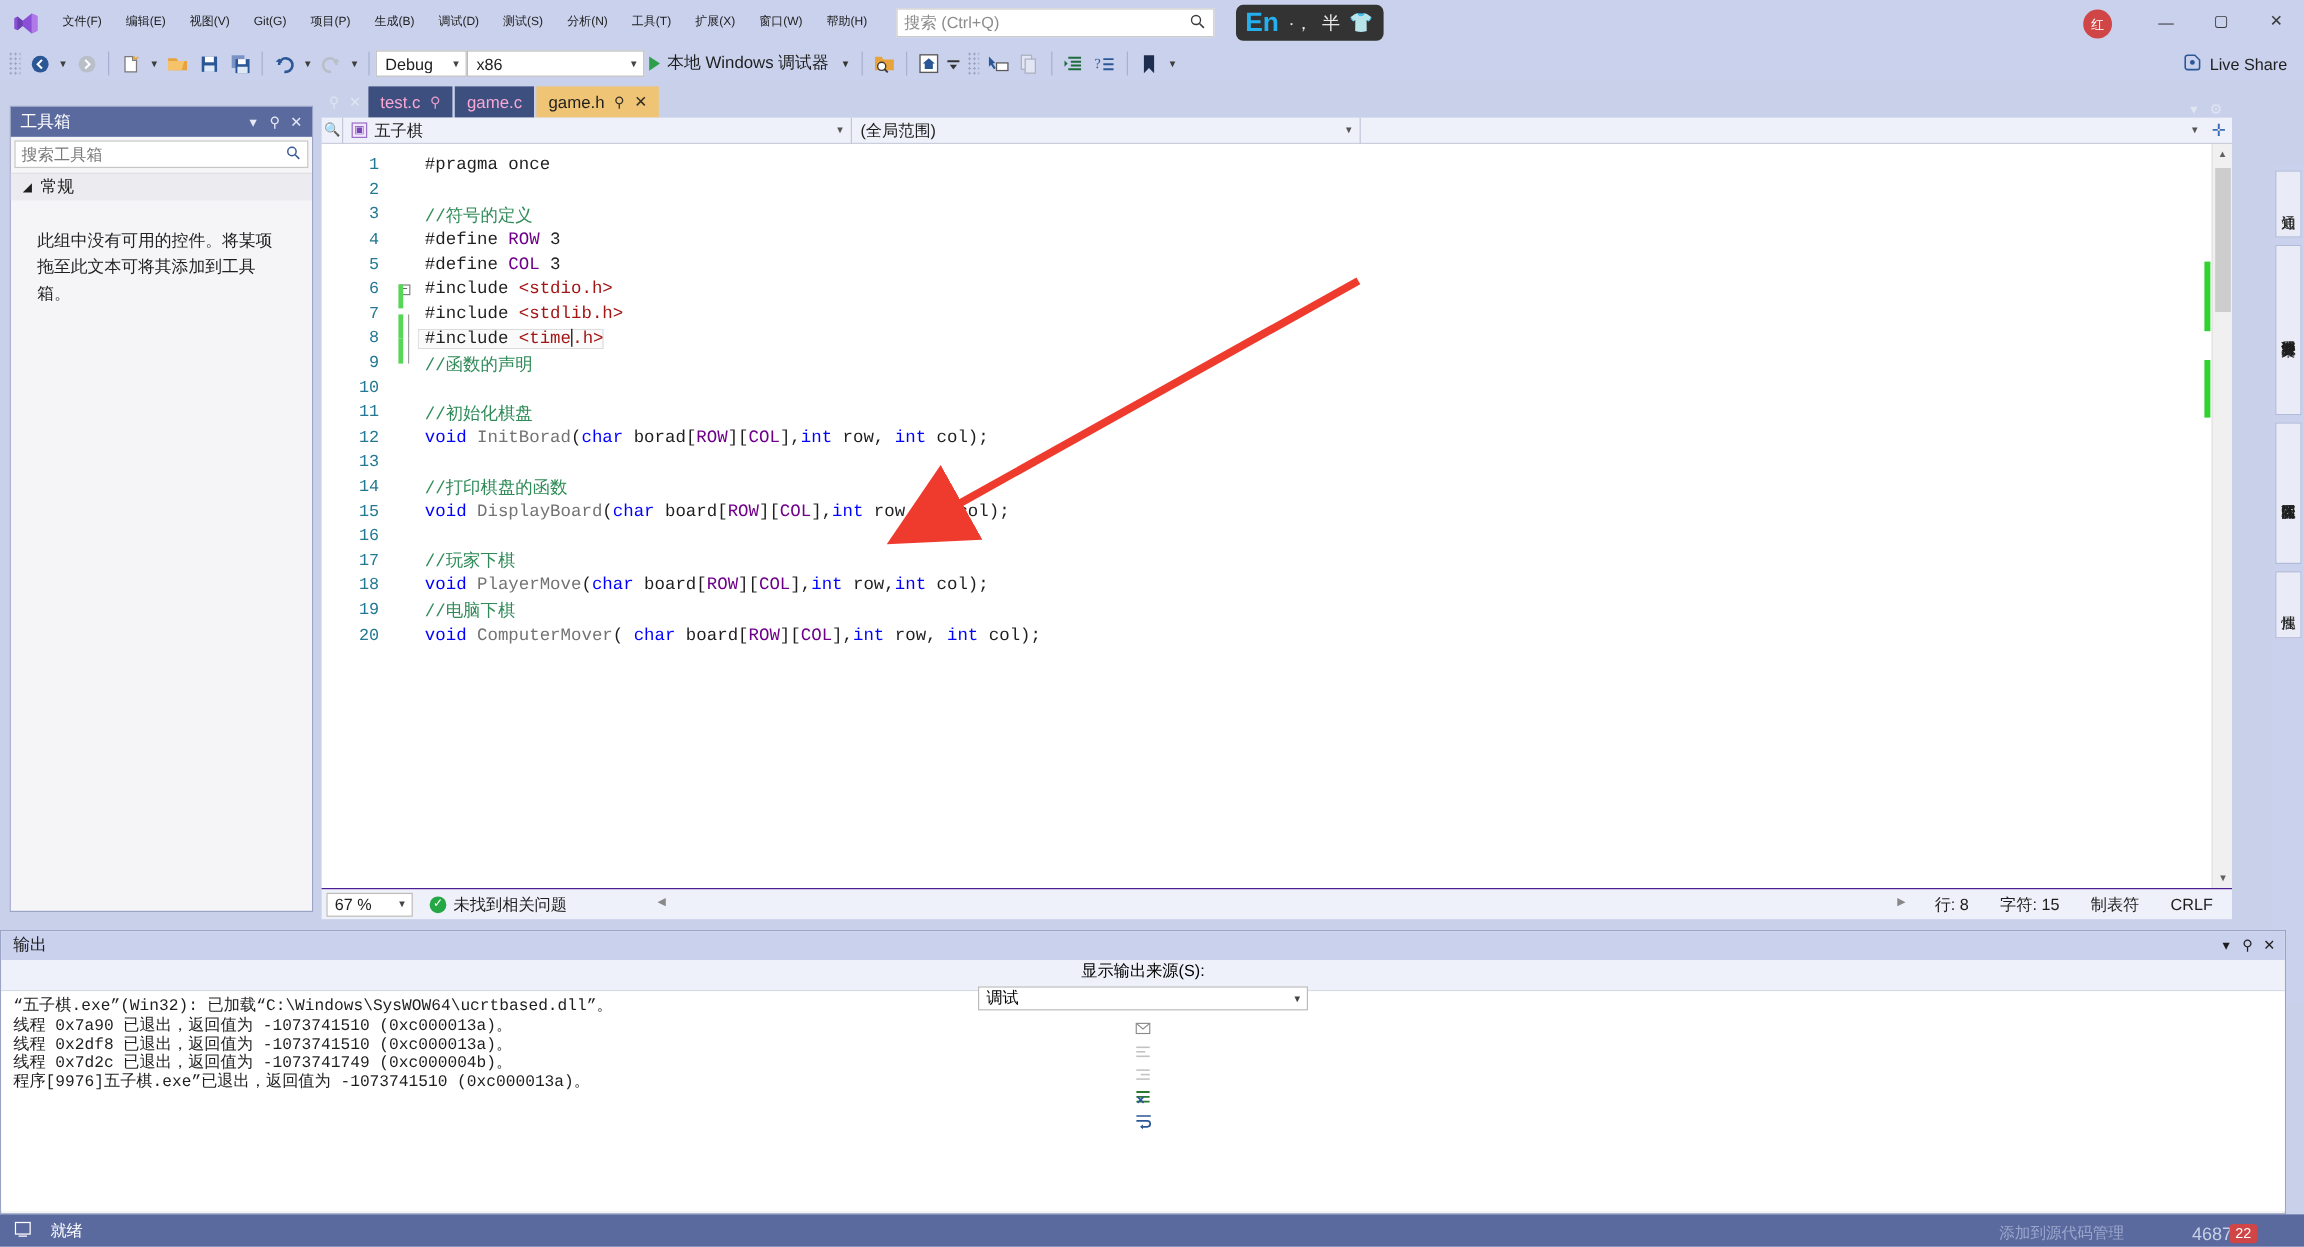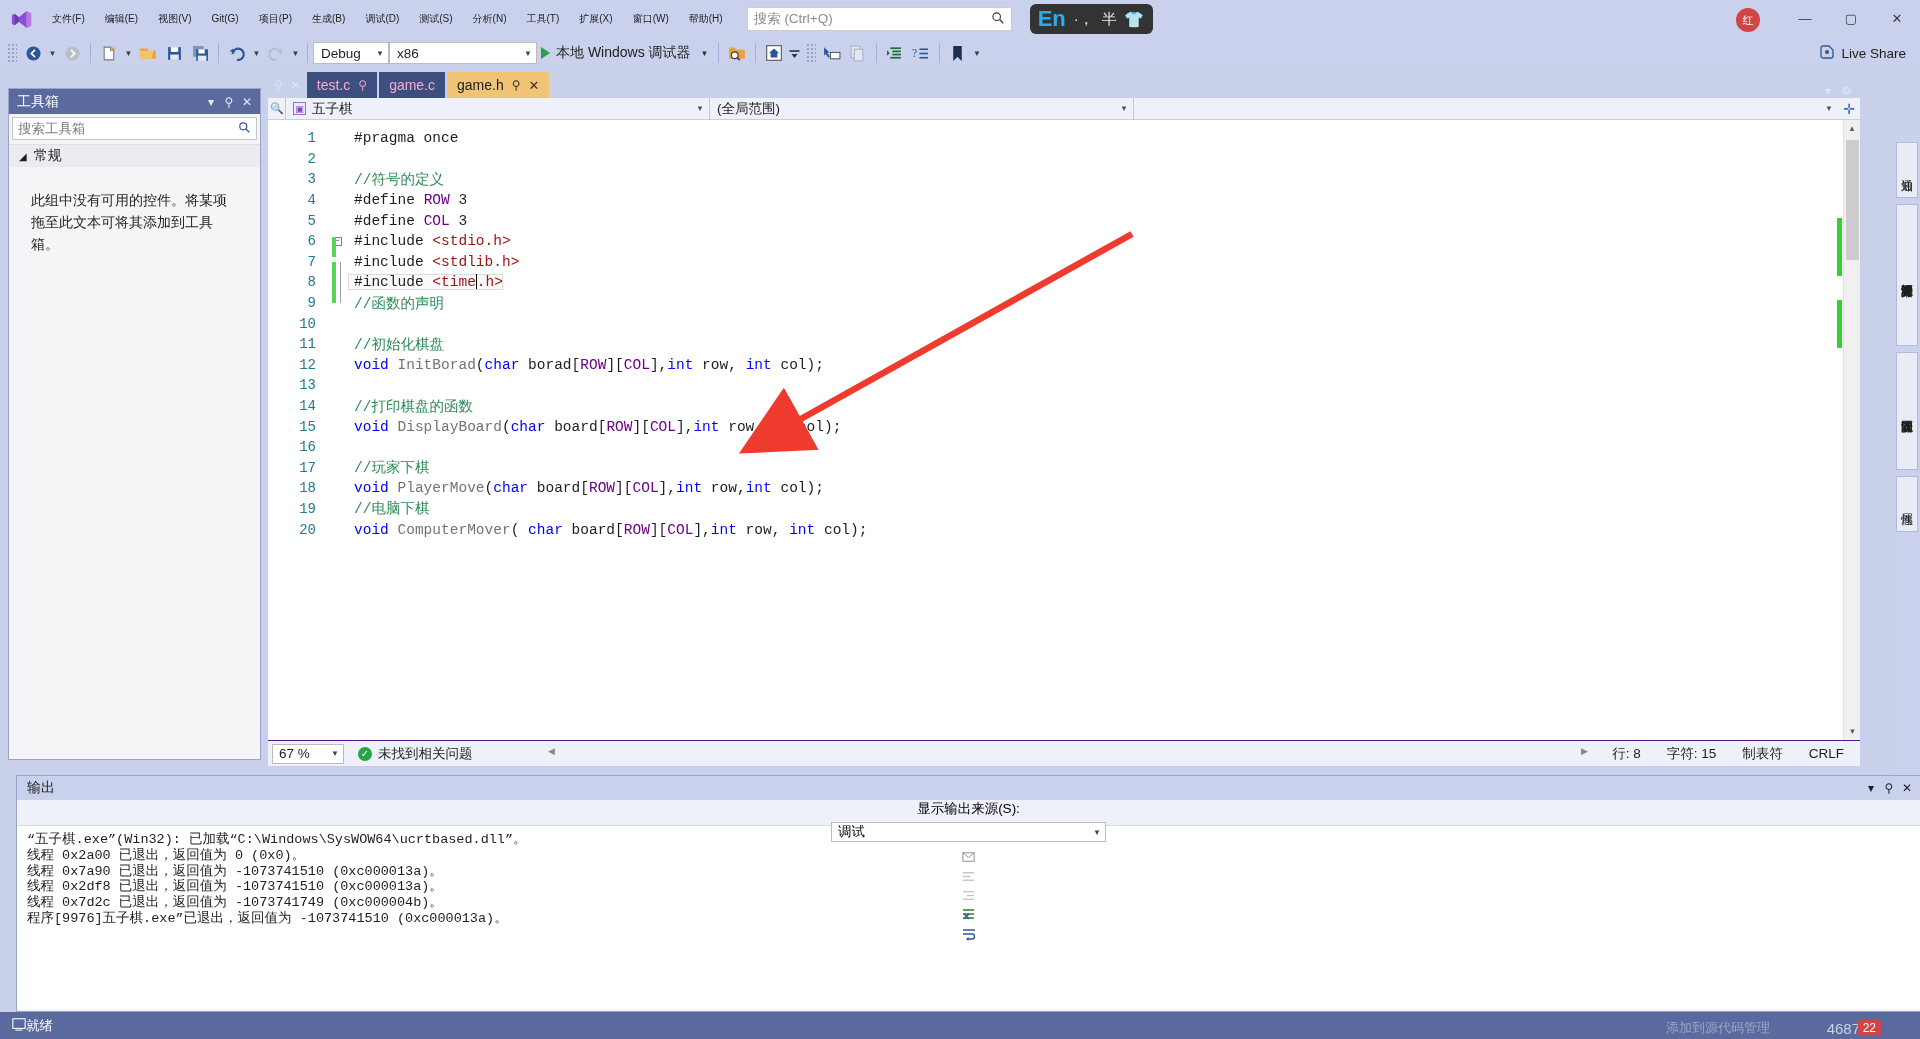--- a/index.html
+++ b/index.html
@@ -154,36 +154,36 @@
   .hs-arrow { position: absolute; font-size: 9px; color: #888; top: 2px; }
 
   
   .right-rail { position: absolute; right: 0; top: 68px; width: 26px; height: 700px; background: #c9d1ec; }
   .rr-tab {
     width: 22px; margin: 6px 2px; padding: 6px 0; background: #e9ecf7; border: 1px solid #b3bbda;
     writing-mode: vertical-rl; font-size: 12px; color: #1e1e1e; text-align: center; line-height: 20px;
   }
 
   
-  .output-panel { position: absolute; left: 16px; top: 775px; width: 1905px; height: 237px; background: #f5f5f8; border: 1px solid #9aa4c6; }
+  .output-panel { position: absolute; left: 0; top: 775px; width: 1905px; height: 237px; background: #f5f5f8; border: 1px solid #9aa4c6; }
   .out-header { height: 24px; background: #c9d1ec; display: flex; align-items: center; padding: 0 4px 0 10px; font-size: 14px; color: #1e1e1e; }
   .out-header .t { flex: 1; }
   .out-toolbar { height: 26px; background: #eef1f9; display: flex; align-items: center; padding: 0 6px; gap: 4px; font-size: 13.5px; border-bottom: 1px solid #d6dae8; flex-direction: column; }
   .out-combo { width: 275px; height: 21px; background: #fff; border: 1px solid #bcbcbc; display: flex; align-items: center; padding: 0 4px 0 6px; }
   .out-combo .ar { margin-left: auto; font-size: 8px; color: #444; }
   .out-btn { width: 24px; height: 22px; display: flex; align-items: center; justify-content: center; color: #3a6fb5; }
   .out-sep2 { width: 1px; height: 18px; background: #c0c6d8; margin: 0 4px; }
   .out-body { background: #fff; height: 183px; padding: 6px 10px; font-family: "Liberation Mono", "DejaVu Sans Mono", monospace; font-size: 13.5px; line-height: 15.8px; color: #1e1e1e; white-space: pre; overflow: hidden; }
 
   
   .statusbar {
     position: absolute; left: 0; bottom: 0; width: 1920px; height: 27px;
     background: #5a6a9e; color: #fff; display: flex; align-items: center; padding: 0 12px; font-size: 13.5px;
   }
-  .statusbar .ready { display: flex; align-items: center; gap: 0; }
+  .statusbar .ready { display: flex; align-items: center; gap: 16px; }
   .wm-text { position: absolute; right: 150px; bottom: 2px; font-size: 13px; color: #9aa6cc; }
   .wm-num { position: absolute; right: 60px; bottom: 2px; font-size: 15px; color: #c8cfe6; }
   .wm-badge { position: absolute; right: 39px; bottom: 3px; background: #d04545; color: #fff; font-size: 12px; border-radius: 3px; padding: 1px 5px; }
 
   
   .annot-arrow { position: absolute; left: 0; top: 0; width: 1920px; height: 1039px; pointer-events: none; }
 </style>
 </head>
 <body>
 
@@ -575,21 +575,21 @@
             <path d="M3 12l5-5M8 12L3 7" stroke="#2b5797" stroke-width="1.4"></path>
           </svg>
       </div>
       <div class="out-btn">
         <svg width="16" height="16" viewBox="0 0 16 16">
             <path d="M2 3h12M2 7h9a2.5 2.5 0 0 1 0 5H6" fill="none" stroke="#2b5797" stroke-width="1.4"></path>
             <path d="M7.5 10 5 12l2.5 2z" fill="#2b5797"></path>
           </svg>
       </div>
     </div>
-    <div class="out-body" id="out-body"><div>“五子棋.exe”(Win32): 已加载“C:\Windows\SysWOW64\ucrtbased.dll”。</div><div>线程 0x2a00 已退出，返回值为 0 (0x0)。</div><div>线程 0x7a90 已退出，返回值为 -1073741510 (0xc000013a)。</div><div>线程 0x2df8 已退出，返回值为 -1073741510 (0xc000013a)。</div><div>线程 0x7d2c 已退出，返回值为 -1073741749 (0xc000004b)。</div><div>程序[9976]五子棋.exe”已退出，返回值为 -1073741510 (0xc000013a)。</div></div>
+    <div class="out-body" id="out-body"><div>“五子棋.exe”(Win32): 已加载“C:\Windows\SysWOW64\ucrtbased.dll”。</div><div>线程 0x7a90 已退出，返回值为 -1073741510 (0xc000013a)。</div><div>线程 0x2df8 已退出，返回值为 -1073741510 (0xc000013a)。</div><div>线程 0x7d2c 已退出，返回值为 -1073741749 (0xc000004b)。</div><div>程序[9976]五子棋.exe”已退出，返回值为 -1073741510 (0xc000013a)。</div></div>
   </div>
 
   <div class="statusbar">
     <span class="ready">
       <span>
         <svg width="14" height="14" viewBox="0 0 16 16">
             <rect x="1" y="2" width="14" height="11" fill="none" stroke="#ffffff" stroke-width="1.2"></rect>
             <line x1="4" y1="15" x2="12" y2="15" stroke="#fff" stroke-width="1.2"></line>
           </svg>
       </span>

